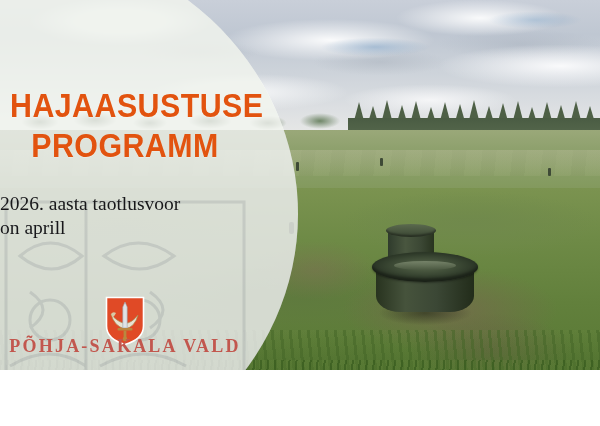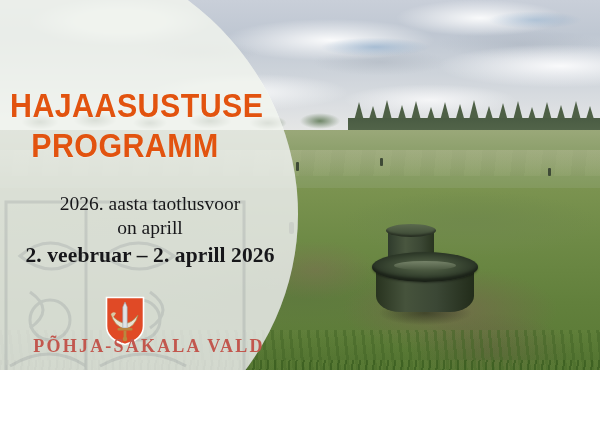--- a/index.html
+++ b/index.html
@@ -180,21 +180,20 @@
     line-height:40px;
     letter-spacing:.5px;
     transform:scaleX(.92);
     transform-origin:center;
     text-shadow:0 1px 0 rgba(255,255,255,.25);
   }
   .title .l2{display:block;}
 
   .sub{
     position:absolute;left:0;top:192px;width:300px;
-    text-align:center;
     color:#17171a;
     font-family:"Liberation Serif",serif;
     font-size:19.5px;
     line-height:24px;
   }
   .sub .bold{
     display:block;
     font-weight:700;
     font-size:21.5px;
     line-height:30px;
@@ -209,21 +208,20 @@
   .crest{position:relative;width:40px;height:50px;}
 
   .logo-text{
     position:absolute;left:0;top:336px;width:250px;
     text-align:center;
     color:#c2574e;
     font-family:"Liberation Serif",serif;
     font-weight:700;
     font-size:18px;
     letter-spacing:2.2px;
-    padding-left:24px;
   }
 </style>
 </head>
 <body>
 
 <div id="poster">
 
   <div class="photo">
     <div class="sky"></div>
     <div class="sky-blue"></div>
@@ -293,21 +291,20 @@
   <div class="content">
 
     <div class="title">
       <span>HAJAASUSTUSE</span>
       <span class="l2">PROGRAMM</span>
     </div>
 
     <div class="sub">
       <span>2026. aasta taotlusvoor</span><br>
       <span>on aprill</span>
-      <span class="bold">2. veebruar – 2. aprill 2026</span>
     </div>
 
     <div class="crest-wrap">
       <div class="crest">
         <svg viewBox="0 0 40 50" width="40" height="50">
           <path d="M1.5 1.5 H38.5 V30 Q38.5 43 20 48.5 Q1.5 43 1.5 30 Z" fill="#e04a26" stroke="#ffffff" stroke-width="1.6"></path>
 
           <path d="M6 18 Q9 30 20 33 Q30 31 33 19 Q27 27 20 27.5 Q12 26 6 18 Z" fill="#e8e2d2" stroke="#a98f52" stroke-width=".7"></path>
           <path d="M6 18 Q8 15 11 17 Q9 21 7.5 21 Z" fill="#d8c9a6"></path>
 

